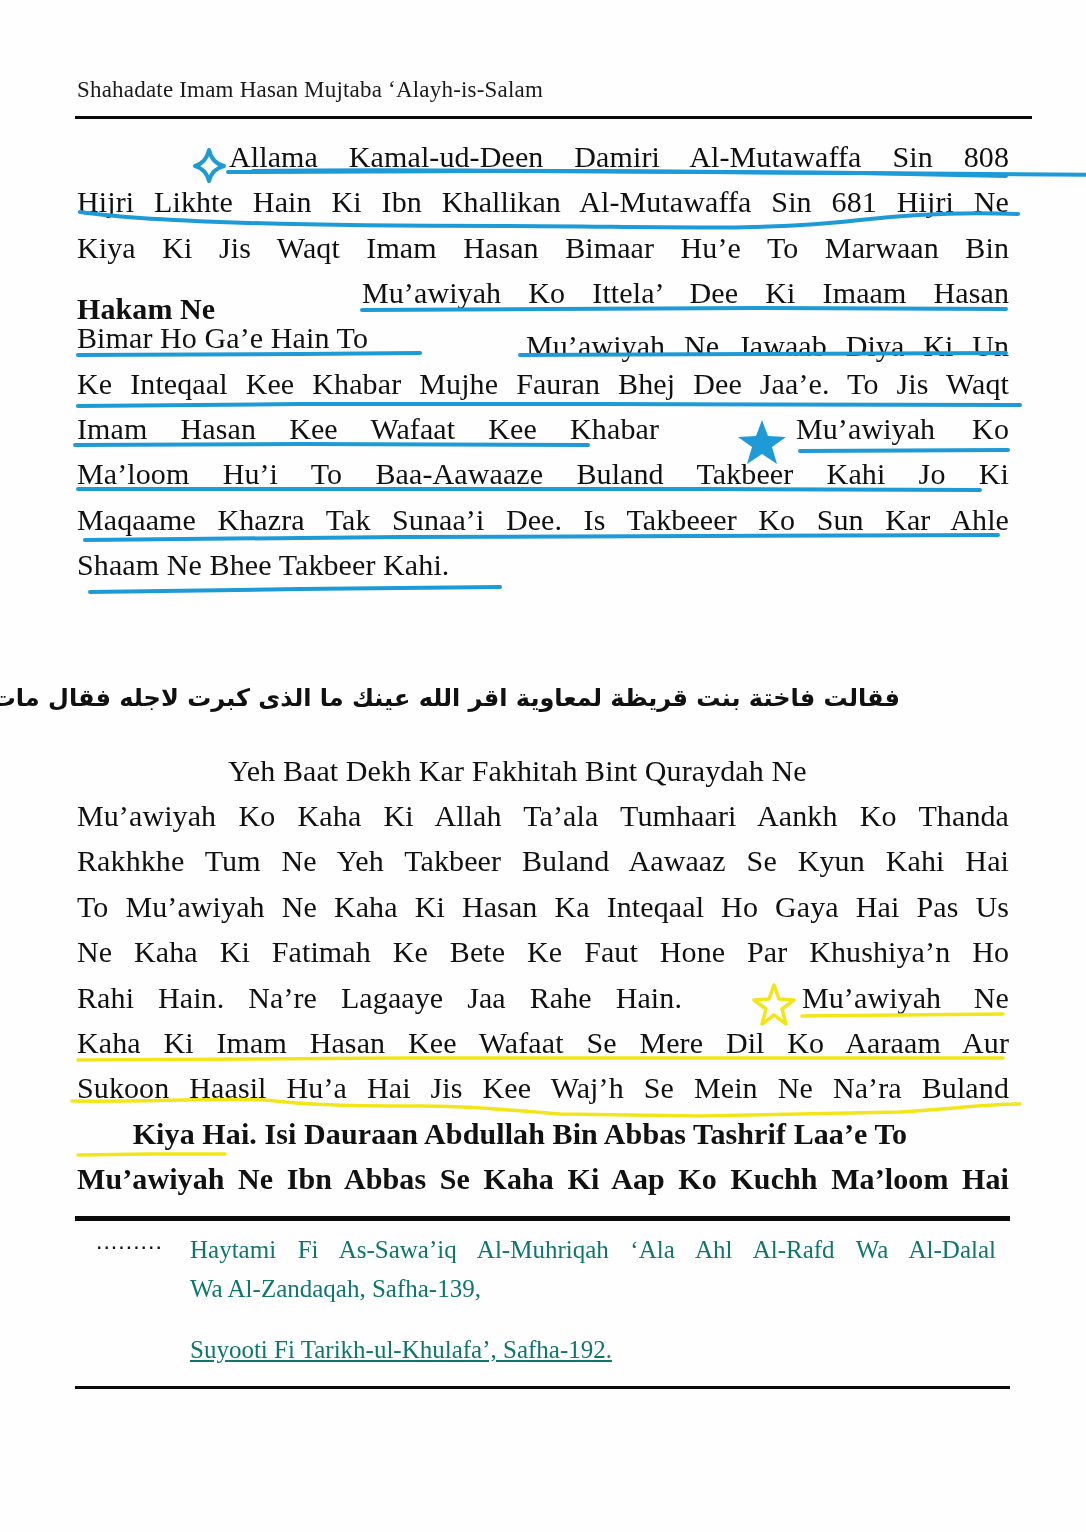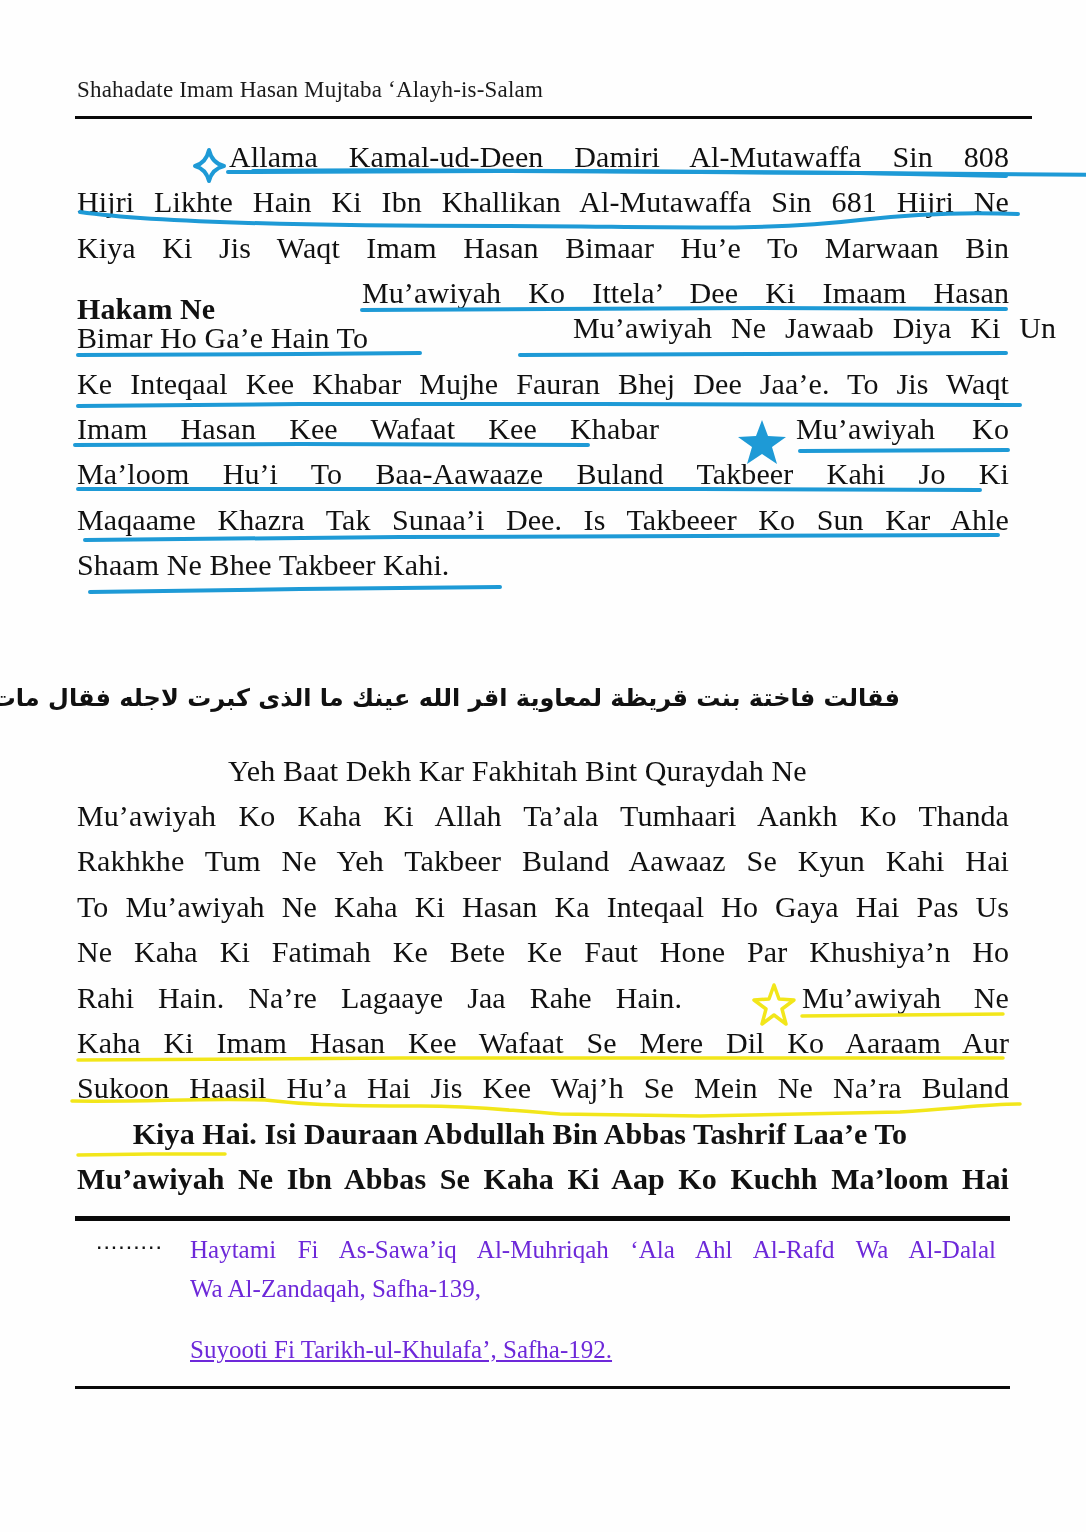--- a/index.html
+++ b/index.html
@@ -32,41 +32,41 @@
   }
 
   .fn-marker {
     position: absolute; left: 95px; top: 1240px;
     font-family: "DejaVu Sans Mono", monospace; font-size: 14px; font-weight: bold;
     letter-spacing: -1px; color: #111;
   }
   .fn-line {
     position: absolute; left: 190px;
     font-family: "Liberation Serif", "DejaVu Serif", serif;
-    font-size: 25px; line-height: 30px; color: #6d28d9; white-space: nowrap;
+    font-size: 25px; line-height: 30px; color: #0f766e; white-space: nowrap;
   }
 
   .annot { position: absolute; left: 0; top: 0; width: 1086px; height: 1532px; pointer-events: none; }
 </style>
 </head>
 <body>
 
 <div class="page">
 
   <div class="running-header">Shahadate Imam Hasan Mujtaba ‘Alayh-is-Salam</div>
   <div class="rule header"></div>
 
   <div>
     <div class="line left" style="top:139px; left:229px; width:780px; text-align:justify; text-align-last:justify;">Allama Kamal-ud-Deen Damiri Al-Mutawaffa Sin 808</div>
     <div class="line justify" style="top:184px;">Hijri Likhte Hain Ki Ibn Khallikan Al-Mutawaffa Sin 681 Hijri Ne</div>
     <div class="line justify" style="top:230px;">Kiya Ki Jis Waqt Imam Hasan Bimaar Hu’e To Marwaan Bin</div>
     <div class="line left" style="top:291px;font-weight:bold;">Hakam Ne</div>
     <div class="line" style="top:275px; left:362px; width:647px; text-align:justify; text-align-last:justify;">Mu’awiyah Ko Ittela’ Dee Ki Imaam Hasan</div>
     <div class="line left" style="top:320px;">Bimar Ho Ga’e Hain To</div>
-    <div class="line" style="top:310px; left:526px; width:483px; text-align:justify; text-align-last:justify;margin-left:47px;">Mu’awiyah Ne Jawaab Diya Ki Un</div>
+    <div class="line" style="top:328px; left:526px; width:483px; text-align:justify; text-align-last:justify;">Mu’awiyah Ne Jawaab Diya Ki Un</div>
     <div class="line justify" style="top:366px;">Ke Inteqaal Kee Khabar Mujhe Fauran Bhej Dee Jaa’e. To Jis Waqt</div>
     <div class="line" style="top:411px; width:582px; text-align:justify; text-align-last:justify;">Imam Hasan Kee Wafaat Kee Khabar</div>
     <div class="line" style="top:411px; left:796px; width:213px; text-align:justify; text-align-last:justify;">Mu’awiyah Ko</div>
     <div class="line justify" style="top:456px;">Ma’loom Hu’i To Baa-Aawaaze Buland Takbeer Kahi Jo Ki</div>
     <div class="line justify" style="top:502px;">Maqaame Khazra Tak Sunaa’i Dee. Is Takbeeer Ko Sun Kar Ahle</div>
     <div class="line left" style="top:547px;">Shaam Ne Bhee Takbeer Kahi.</div>
   </div>
 
   <div class="arabic">فقالت فاختة بنت قريظة لمعاوية اقر الله عينك ما الذى كبرت لاجله فقال مات الحسن.</div>
 

